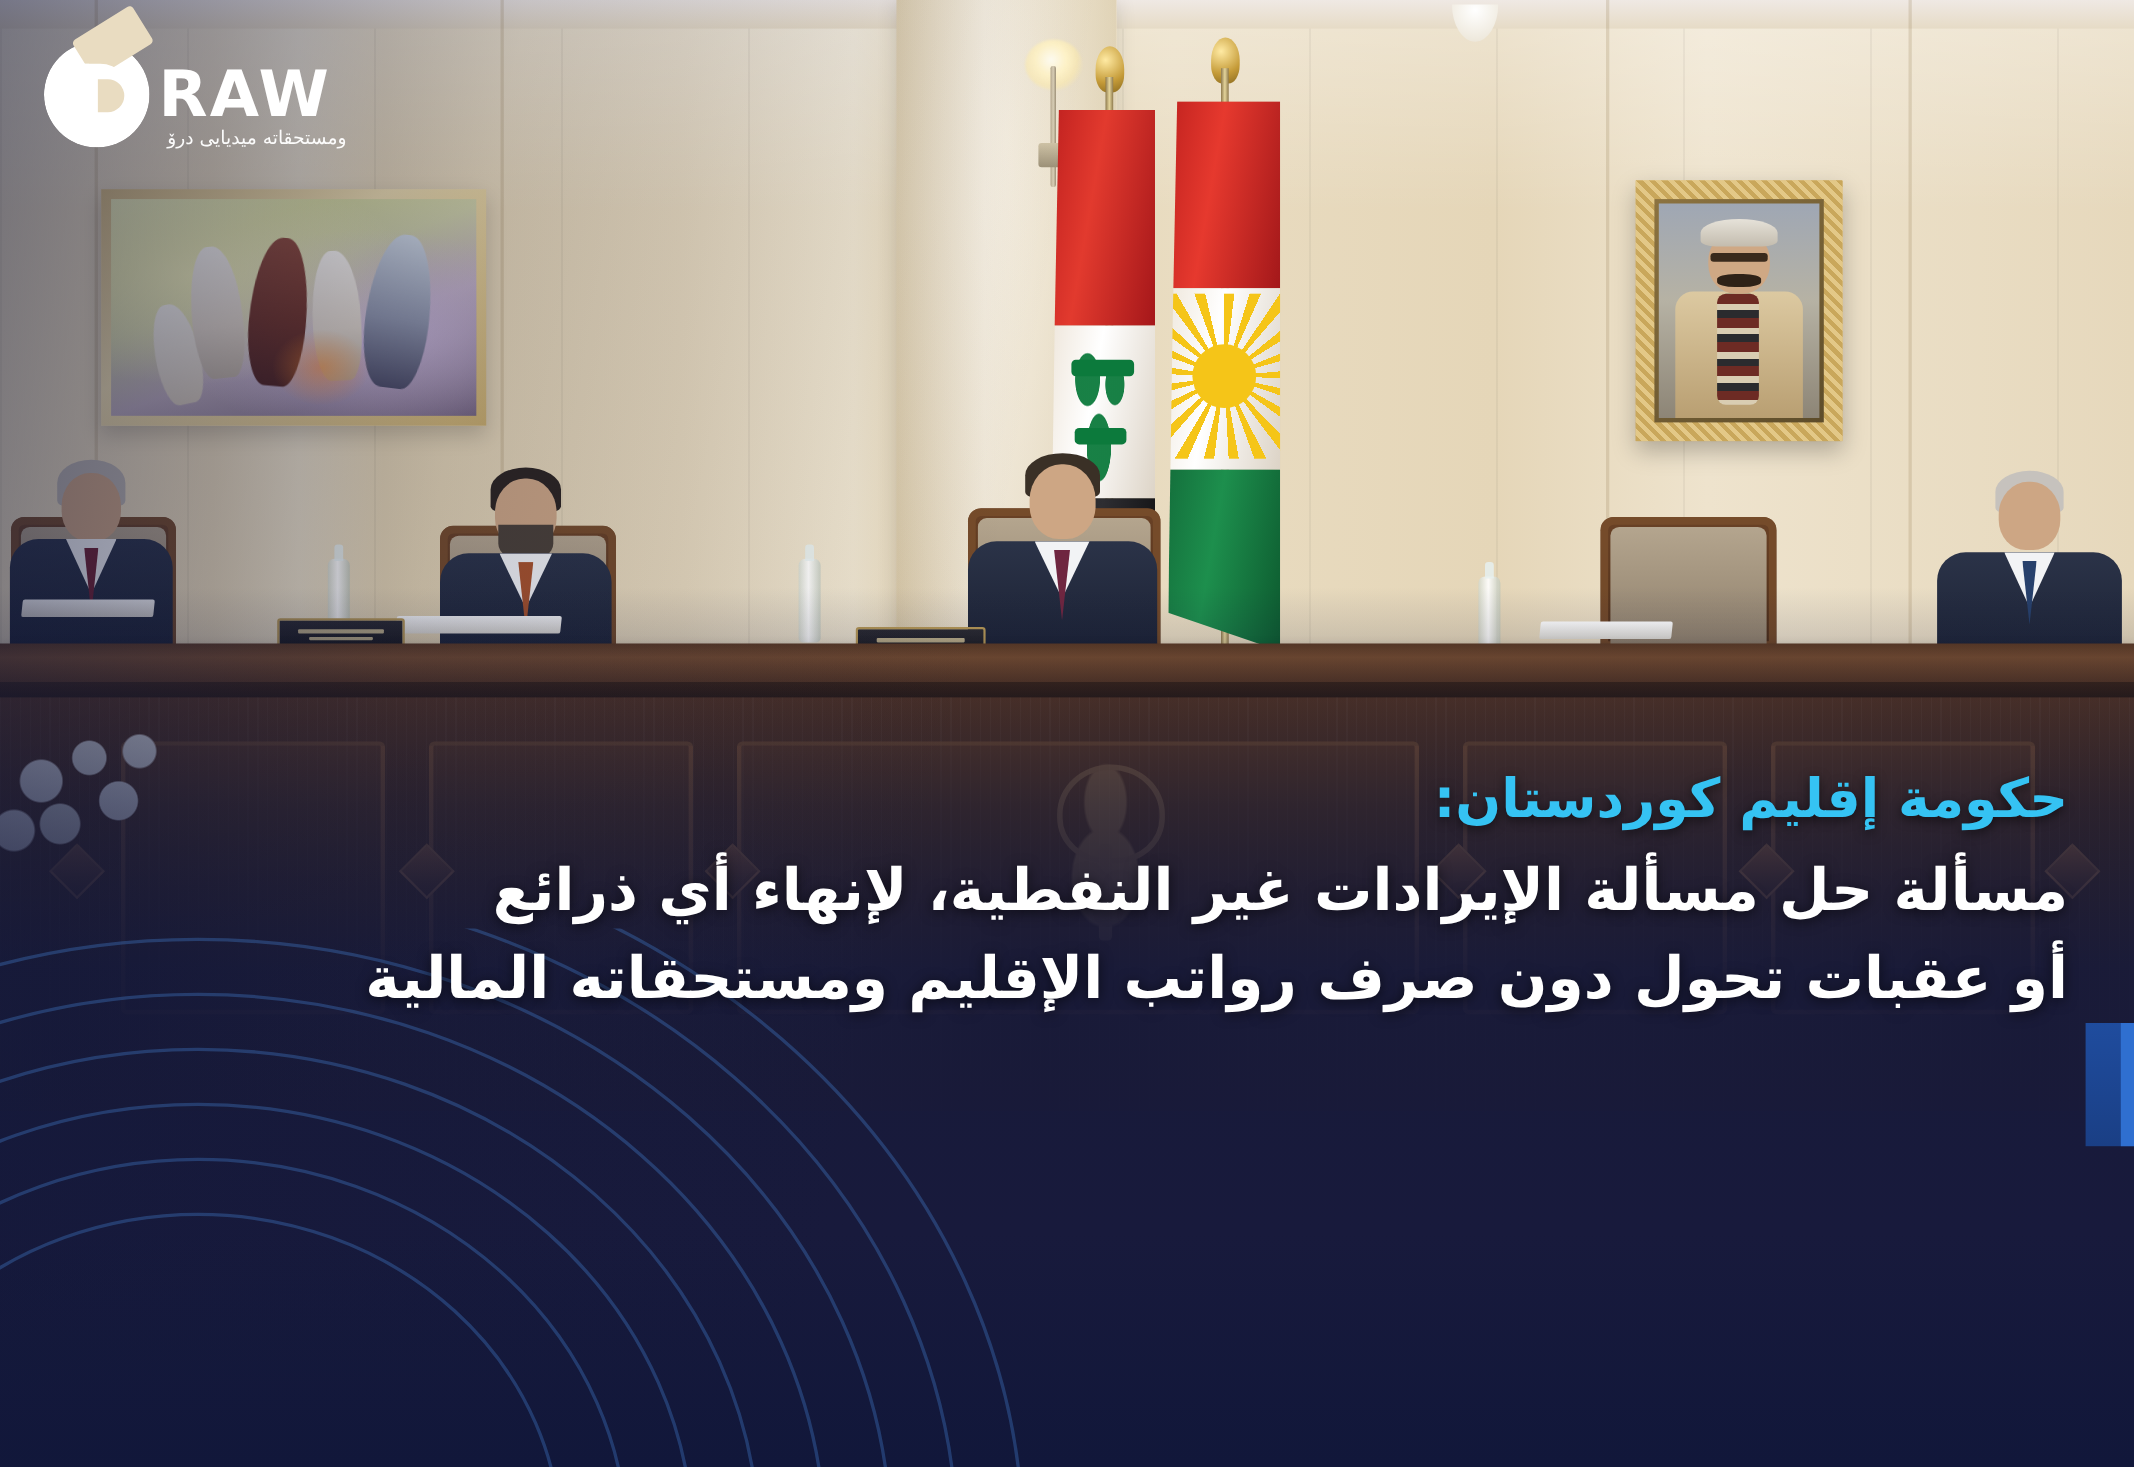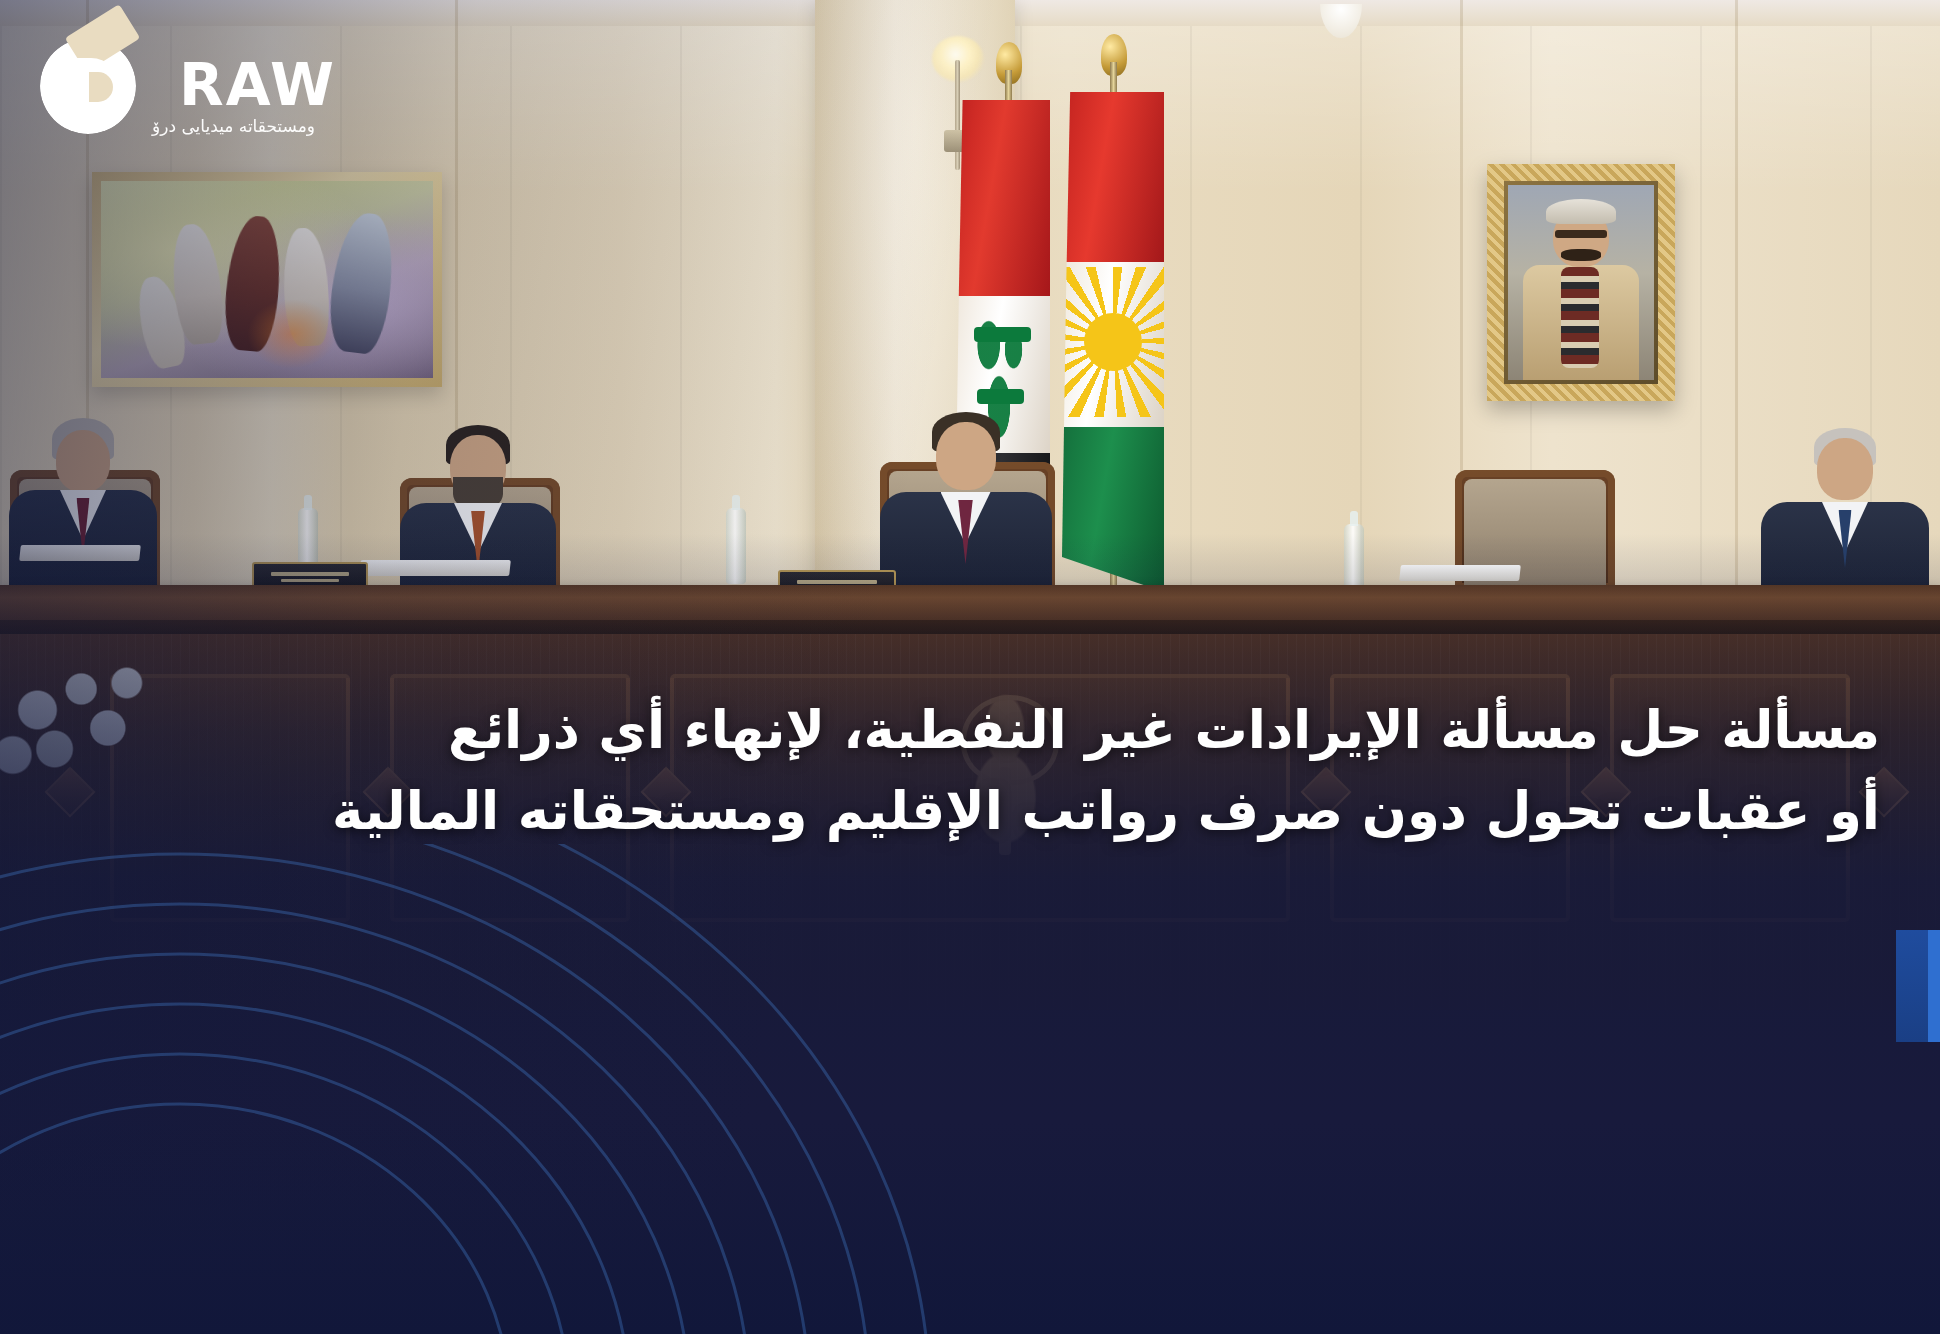--- a/index.html
+++ b/index.html
@@ -403,21 +403,20 @@
   .logo-d-hole{
     position:absolute; left:23px; top:14px; width:24px; height:30px;
     border-radius:0 15px 15px 0;
     background:rgba(233,220,193,1);
   }
   .logo-raw{
     position:absolute; left:104px; top:18px;
     font-family:"DejaVu Sans", sans-serif;
     font-size:58px; font-weight:bold; letter-spacing:2px; color:#fff;
     line-height:1;
-    margin-left:35px;
   }
   .logo-sub{
     position:absolute; left:112px; top:78px;
     font-size:17px; color:#fff; letter-spacing:1px;
     direction:rtl; white-space:nowrap; opacity:.97;
   }
 
   
   .headline{
     position:absolute; right:60px; top:690px; width:1820px;
@@ -627,18 +626,19 @@
         <div class="logo-d-bowl"></div>
         <div class="logo-d-stem"></div>
         <div class="logo-d-hole"></div>
       </div>
     </div>
     <div class="logo-raw">RAW</div>
     <div class="logo-sub">ومستحقاته میدیایی درۆ</div>
   </div>
 
   <div class="headline">
+    <div class="hl-kicker">حكومة إقليم كوردستان:</div>
     <div class="hl-line">مسألة حل مسألة الإيرادات غير النفطية، لإنهاء أي ذرائع</div>
     <div class="hl-line">أو عقبات تحول دون صرف رواتب الإقليم ومستحقاته المالية</div>
   </div>
 
 
 </div>
 
 </body></html>

